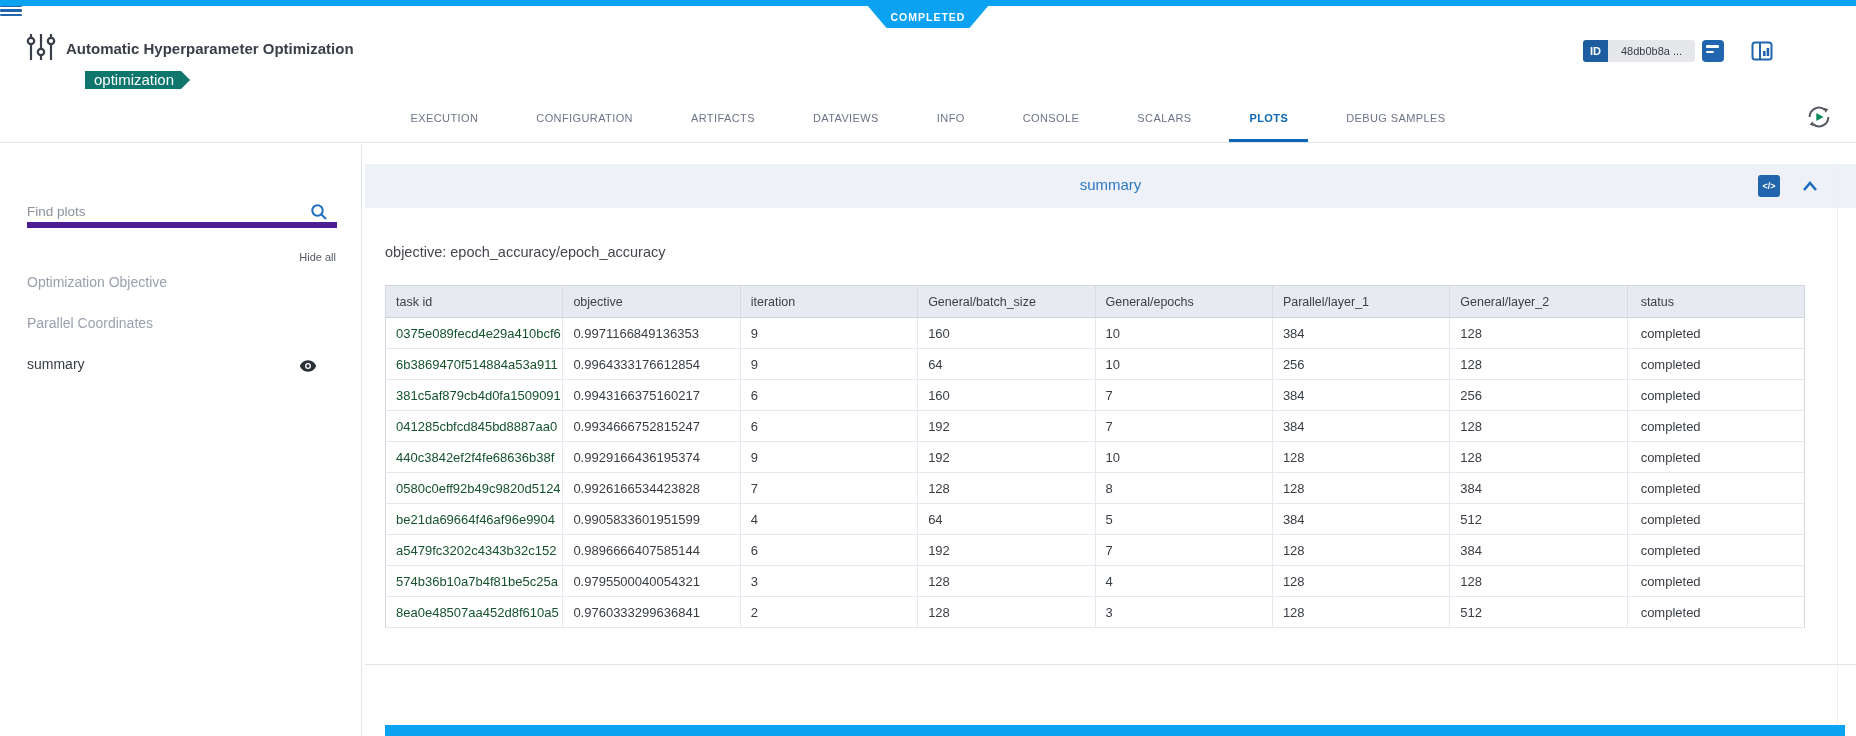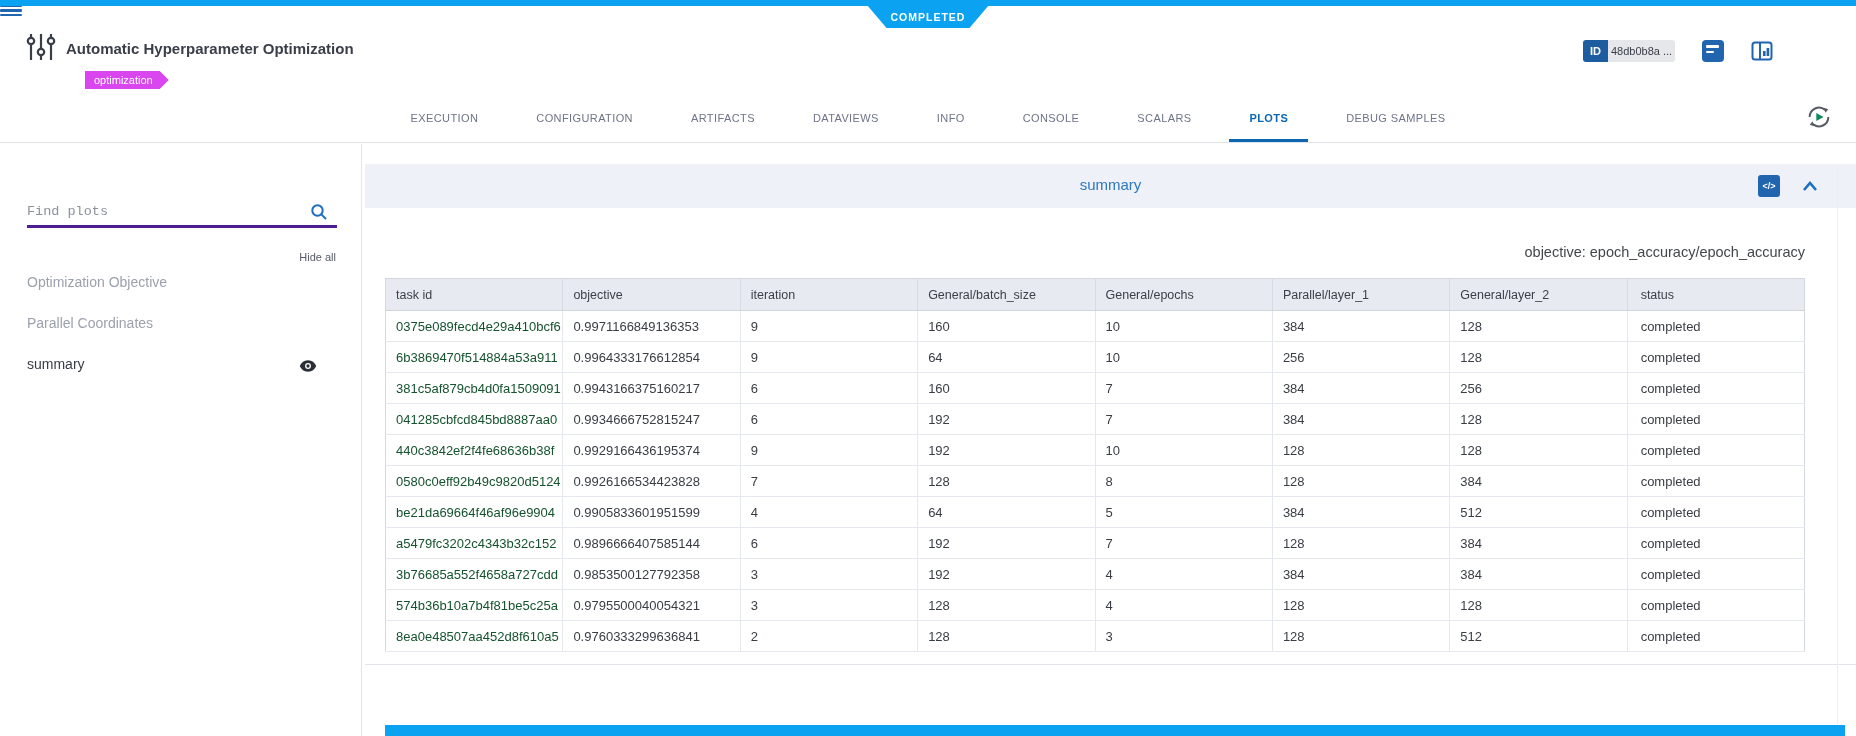--- a/index.html
+++ b/index.html
@@ -9,66 +9,66 @@
   
   .topline { position:absolute; left:0; top:0; width:100%; height:6px; background:#0ba2f2; }
   .ribbon { position:absolute; top:5px; left:50%; transform:translateX(-50%); width:122px; height:23px;
             background:#0ba2f2; clip-path:polygon(0 0,100% 0,84% 100%,16% 100%);
             display:flex; align-items:center; justify-content:center;
             color:#fff; font-size:10.5px; font-weight:bold; letter-spacing:1px; }
 
   
   .app-icon { position:absolute; left:26px; top:33px; }
   .page-title { position:absolute; left:66px; top:40px; font-size:15px; font-weight:600; color:#3a3e49; }
-  .tag { position:absolute; left:85px; top:71px; height:18px; background:#d946ef; color:#fff;
-         font-size:11px; line-height:18px; padding:0 16px 0 9px;
+  .tag { position:absolute; left:85px; top:71px; height:18px; background:#0f766e; color:#fff;
+         font-size:15px; line-height:18px; padding:0 16px 0 9px;
          clip-path:polygon(0 0,calc(100% - 9px) 0,100% 50%,calc(100% - 9px) 100%,0 100%); }
 
   .id-badge { position:absolute; left:1583px; top:40px; display:flex; height:22px; border-radius:3px; overflow:hidden; font-size:11px; }
   .id-badge .id-key { background:#1d5d9f; color:#fff; font-weight:bold; padding:0 7px; line-height:22px; }
-  .id-badge .id-val { background:#e5e7ea; color:#3a3e49; padding:0 3px; line-height:22px; }
+  .id-badge .id-val { background:#e5e7ea; color:#3a3e49; padding:0 13px; line-height:22px; }
 
   .icon-btn { position:absolute; top:40px; width:22px; height:22px; cursor:pointer; }
   .details-icon { left:1702px; background:#2065ad; border-radius:4px; padding:5px 4px; display:flex; flex-direction:column; gap:3px; }
   .details-icon i { display:block; height:2.5px; background:#fff; border-radius:1px; }
   .details-icon i.b1 { width:13px; } .details-icon i.b2 { width:8px; }
   .panel-icon { left:1751px; }
   .menu-icon { left:1802px; top:42px; display:flex; flex-direction:column; gap:2.2px; }
   .menu-icon i { display:block; width:22px; height:2.4px; background:#2065ad; border-radius:1px; }
 
   
   .tabbar { position:absolute; left:0; top:95px; width:100%; height:48px; border-bottom:1px solid #e2e4e9;
             display:flex; justify-content:center; gap:18px; }
   .tab { padding:0 20px; line-height:47px; font-size:11px; letter-spacing:.4px; color:#6e7487; cursor:pointer; position:relative; text-transform:uppercase; }
   .tab.active { color:#0c66b2; font-weight:bold;text-align:right; }
   .tab.active::after { content:""; position:absolute; left:0; right:0; bottom:0; height:3px; background:#0c66b2; }
   .refresh-btn { position:absolute; left:1803px; top:101px; width:32px; height:32px; cursor:pointer; }
 
   
   .sidebar { position:absolute; left:0; top:144px; width:362px; height:592px; border-right:1px solid #e3e5ea; background:#fff; }
-  .search-row { position:absolute; left:27px; top:54px; width:310px; height:30px; border-bottom:3px solid #4c1d95;font-family:Liberation Mono, monospace; }
+  .search-row { position:absolute; left:27px; top:54px; width:310px; height:30px; border-bottom:6px solid #4c1d95; }
   .search-row .ph { position:absolute; left:0; top:6px; font-size:13.5px; color:#8d919d; }
   .search-row svg { position:absolute; right:8px; top:4px; }
   .hide-all { position:absolute; right:25px; top:107px; font-size:11px; color:#565b66; cursor:pointer; }
   .side-items { position:absolute; left:27px; top:126px; right:25px; }
   .side-item { position:relative; height:24px; margin-bottom:17px; font-size:14px; line-height:24px; color:#9ba1ac; cursor:pointer; }
   .side-item.active { color:#383c46; }
   .side-item .eye { position:absolute; right:19px; top:4px; display:none; }
   .side-item.active .eye { display:block; }
 
   
   .main { position:absolute; left:362px; top:144px; width:1494px; height:592px; }
   .panel-header { position:absolute; left:3px; top:20px; right:0; height:44px; background:#eef1f8; }
   .panel-title { position:absolute; left:0; right:0; top:12px; text-align:center; font-size:15px; font-weight:500; color:#2d77c0; }
   .code-icon { position:absolute; right:76px; top:11px; width:22px; height:22px; background:#2065ad; border-radius:3px;
                color:#fff; font-size:9px; font-weight:bold; text-align:center; line-height:22px; letter-spacing:0; cursor:pointer; }
   .collapse-icon { position:absolute; right:38px; top:14px; cursor:pointer; }
 
-  .table-title { position:absolute; left:23px; top:100px; width:1420px; text-align:right; font-size:14.5px; color:#43464d; }
-  table.results { position:absolute; left:23px; top:134px; width:1420px; border-collapse:collapse; table-layout:fixed;
+  .table-title { position:absolute; left:23px; top:100px; width:1420px; text-align:left; font-size:14.5px; color:#43464d; }
+  table.results { position:absolute; left:23px; top:141px; width:1420px; border-collapse:collapse; table-layout:fixed;
                   border:1px solid #d3d7df; font-size:13px; }
   table.results th { height:32px; background:#e7eaf0; font-weight:normal; text-align:left; padding:0 4px 0 10px;
                      font-size:12.5px; color:#3b3f47; border-right:1px solid #d8dbe3; border-bottom:1px solid #cfd3dc;
                      white-space:nowrap; overflow:hidden; }
   table.results td { height:31px; padding:0 4px 0 10px; color:#393d44; border-right:1px solid #e5e8ee;
                      border-bottom:1px solid #e5e8ee; white-space:nowrap; overflow:hidden; }
   table.results td.link { color:#14532d; cursor:pointer; }
   table.results th:last-child, table.results td:last-child { border-right:none;padding-left:13px; }
 
   .bottom-divider { position:absolute; left:3px; right:0; top:520px; height:1px; background:#e3e5ea; }
@@ -262,30 +262,20 @@
           <td class="link">a5479fc3202c4343b32c152</td>
           <td>0.9896666407585144</td>
           <td>6</td>
           <td>192</td>
           <td>7</td>
           <td>128</td>
           <td>384</td>
           <td>completed</td>
         </tr>
         <tr>
-          <td class="link">3b76685a552f4658a727cdd</td>
-          <td>0.9853500127792358</td>
-          <td>3</td>
-          <td>192</td>
-          <td>4</td>
-          <td>384</td>
-          <td>384</td>
-          <td>completed</td>
-        </tr>
-        <tr>
           <td class="link">574b36b10a7b4f81be5c25a</td>
           <td>0.9795500040054321</td>
           <td>3</td>
           <td>128</td>
           <td>4</td>
           <td>128</td>
           <td>128</td>
           <td>completed</td>
         </tr>
         <tr>

